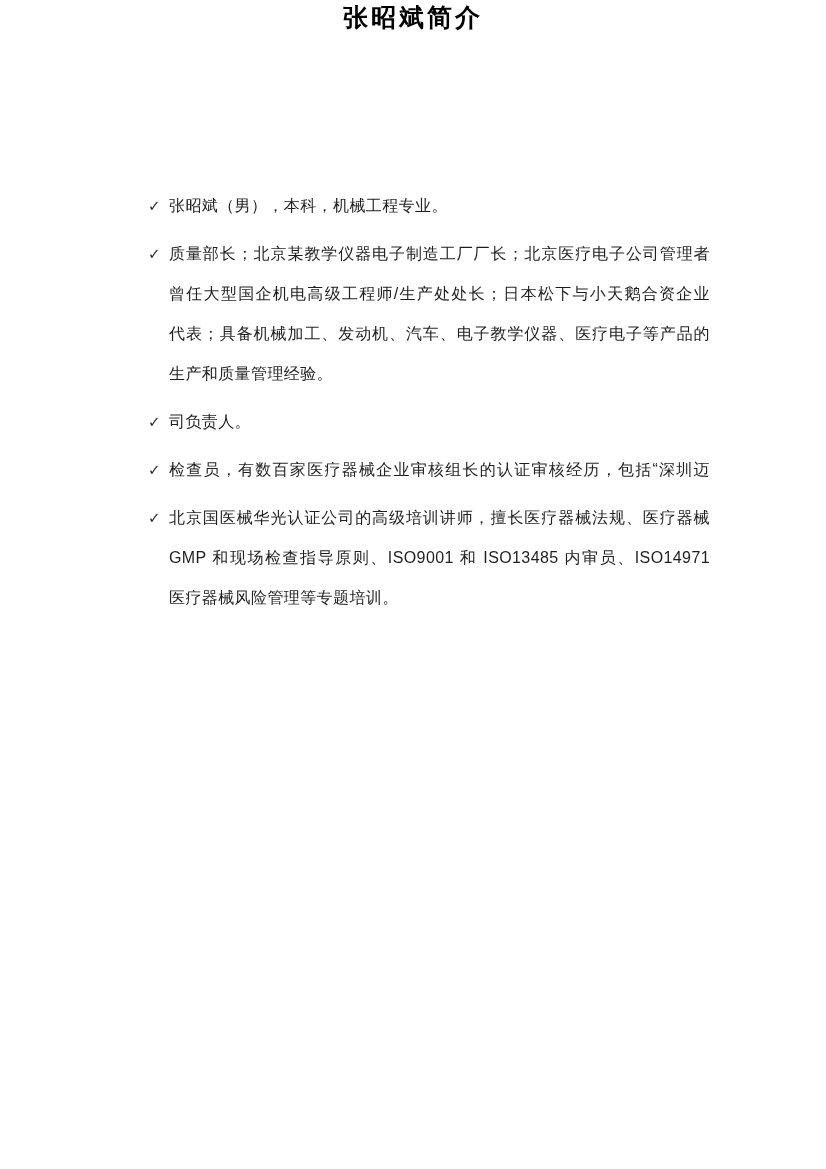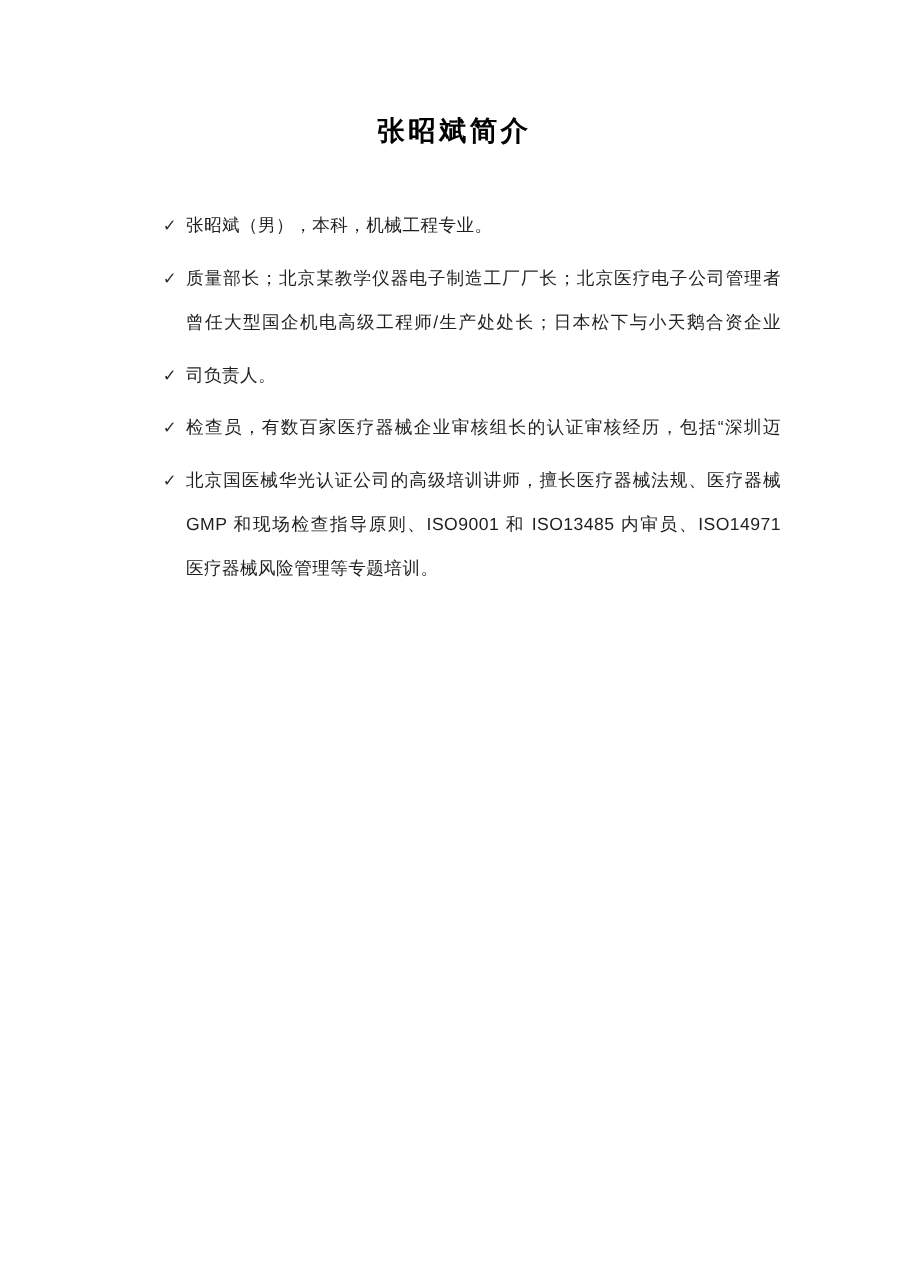--- a/index.html
+++ b/index.html
@@ -12,21 +12,20 @@
     width: 826px;
     height: 1169px;
     margin: 0 auto;
     background: #ffffff;
     overflow: hidden;
     font-family: "Liberation Sans", "DejaVu Sans", sans-serif;
     color: #1f1f1f;
   }
   .doc-title {
     margin: 0;
-    padding-top: 101px;
     height: 36px;
     line-height: 36px;
     text-align: center;
     font-size: 25px;
     font-weight: bold;
     letter-spacing: 3px;
     color: #000000;
     font-family: "DejaVu Sans", "Liberation Sans", sans-serif;
   }
   .bullet-list {
@@ -75,20 +74,22 @@
 
     <div class="list-item">
       <span class="bullet">✓</span>
       <div class="line">张昭斌（男），本科，机械工程专业。</div>
     </div>
 
     <div class="list-item">
       <span class="bullet">✓</span>
       <div class="line just">质量部长；北京某教学仪器电子制造工厂厂长；北京医疗电子公司管理者</div>
       <div class="line just">曾任大型国企机电高级工程师/生产处处长；日本松下与小天鹅合资企业</div>
+      <div class="line just">代表；具备机械加工、发动机、汽车、电子教学仪器、医疗电子等产品的</div>
+      <div class="line">生产和质量管理经验。</div>
     </div>
 
     <div class="list-item">
       <span class="bullet">✓</span>
       <div class="line">司负责人。</div>
     </div>
 
     <div class="list-item">
       <span class="bullet">✓</span>
       <div class="line just">检查员，有数百家医疗器械企业审核组长的认证审核经历，包括“深圳迈</div>

